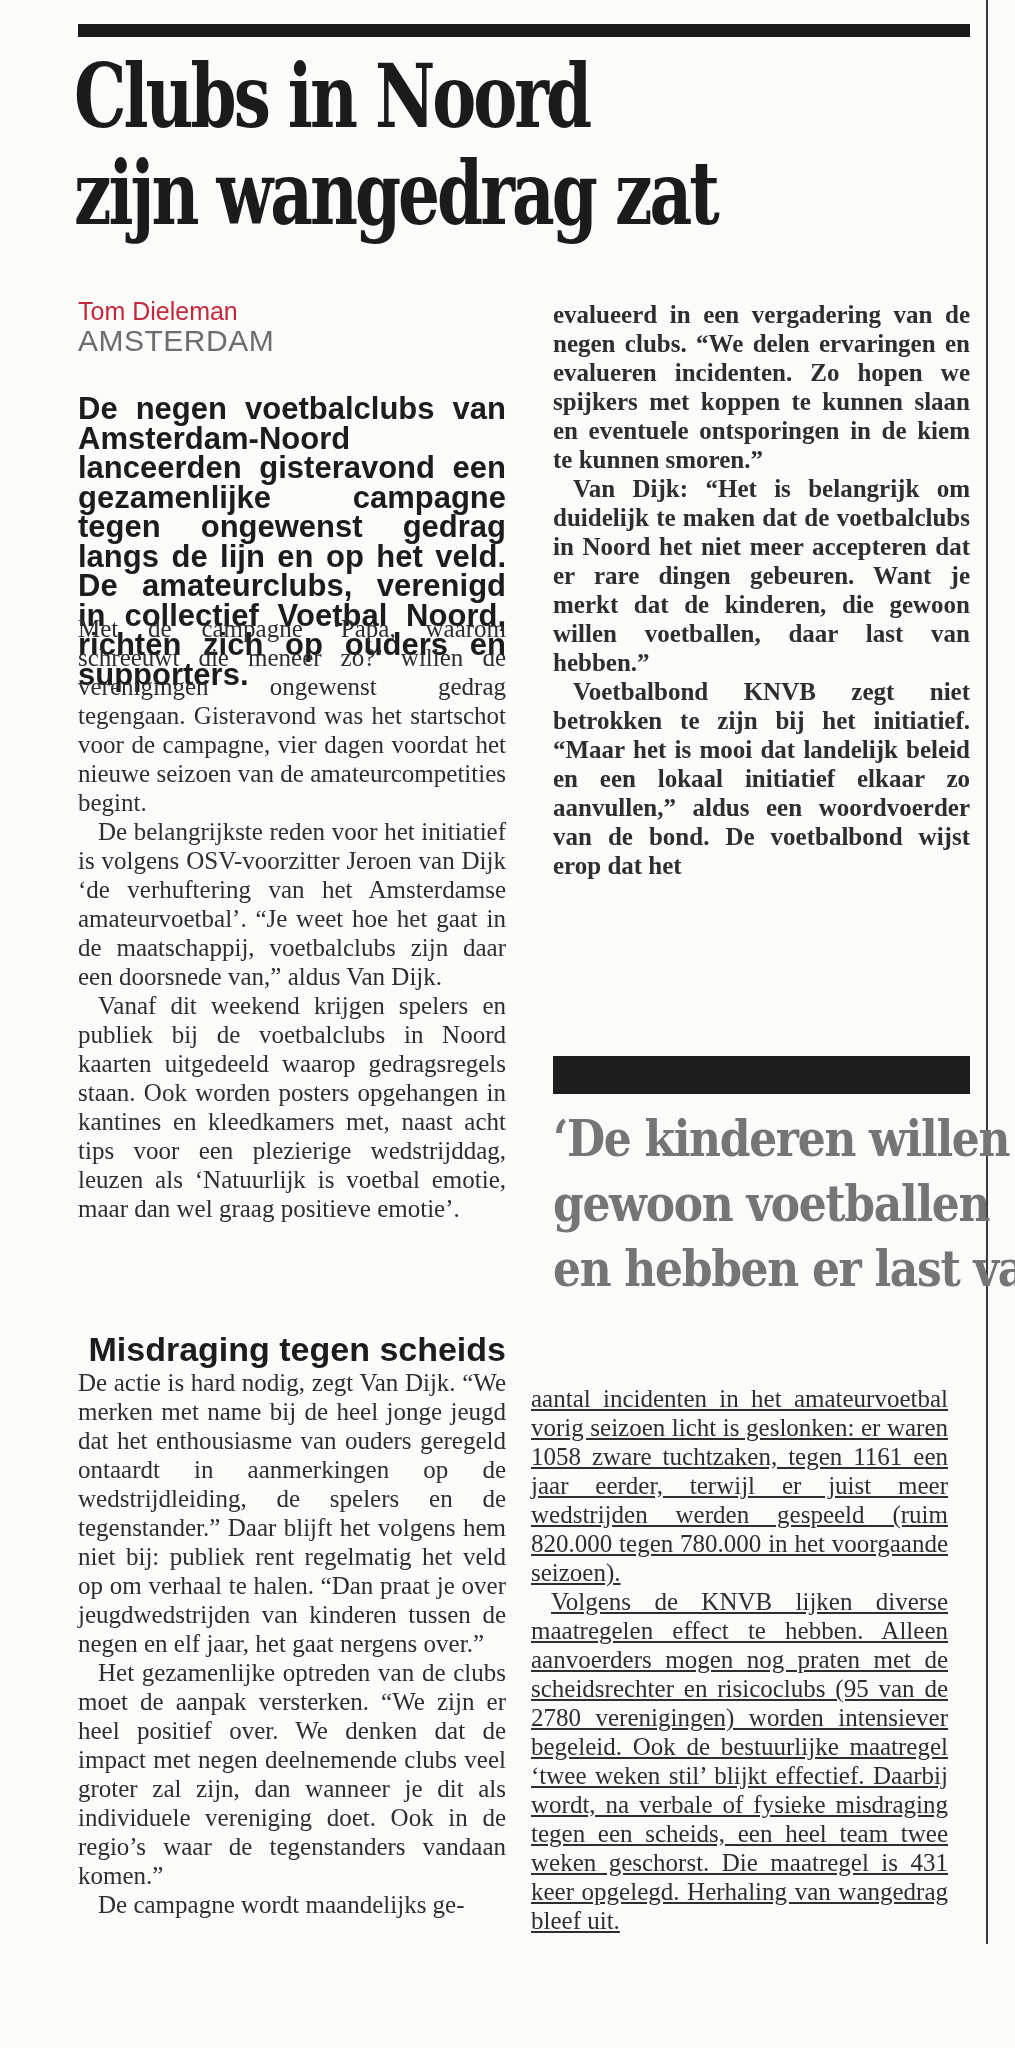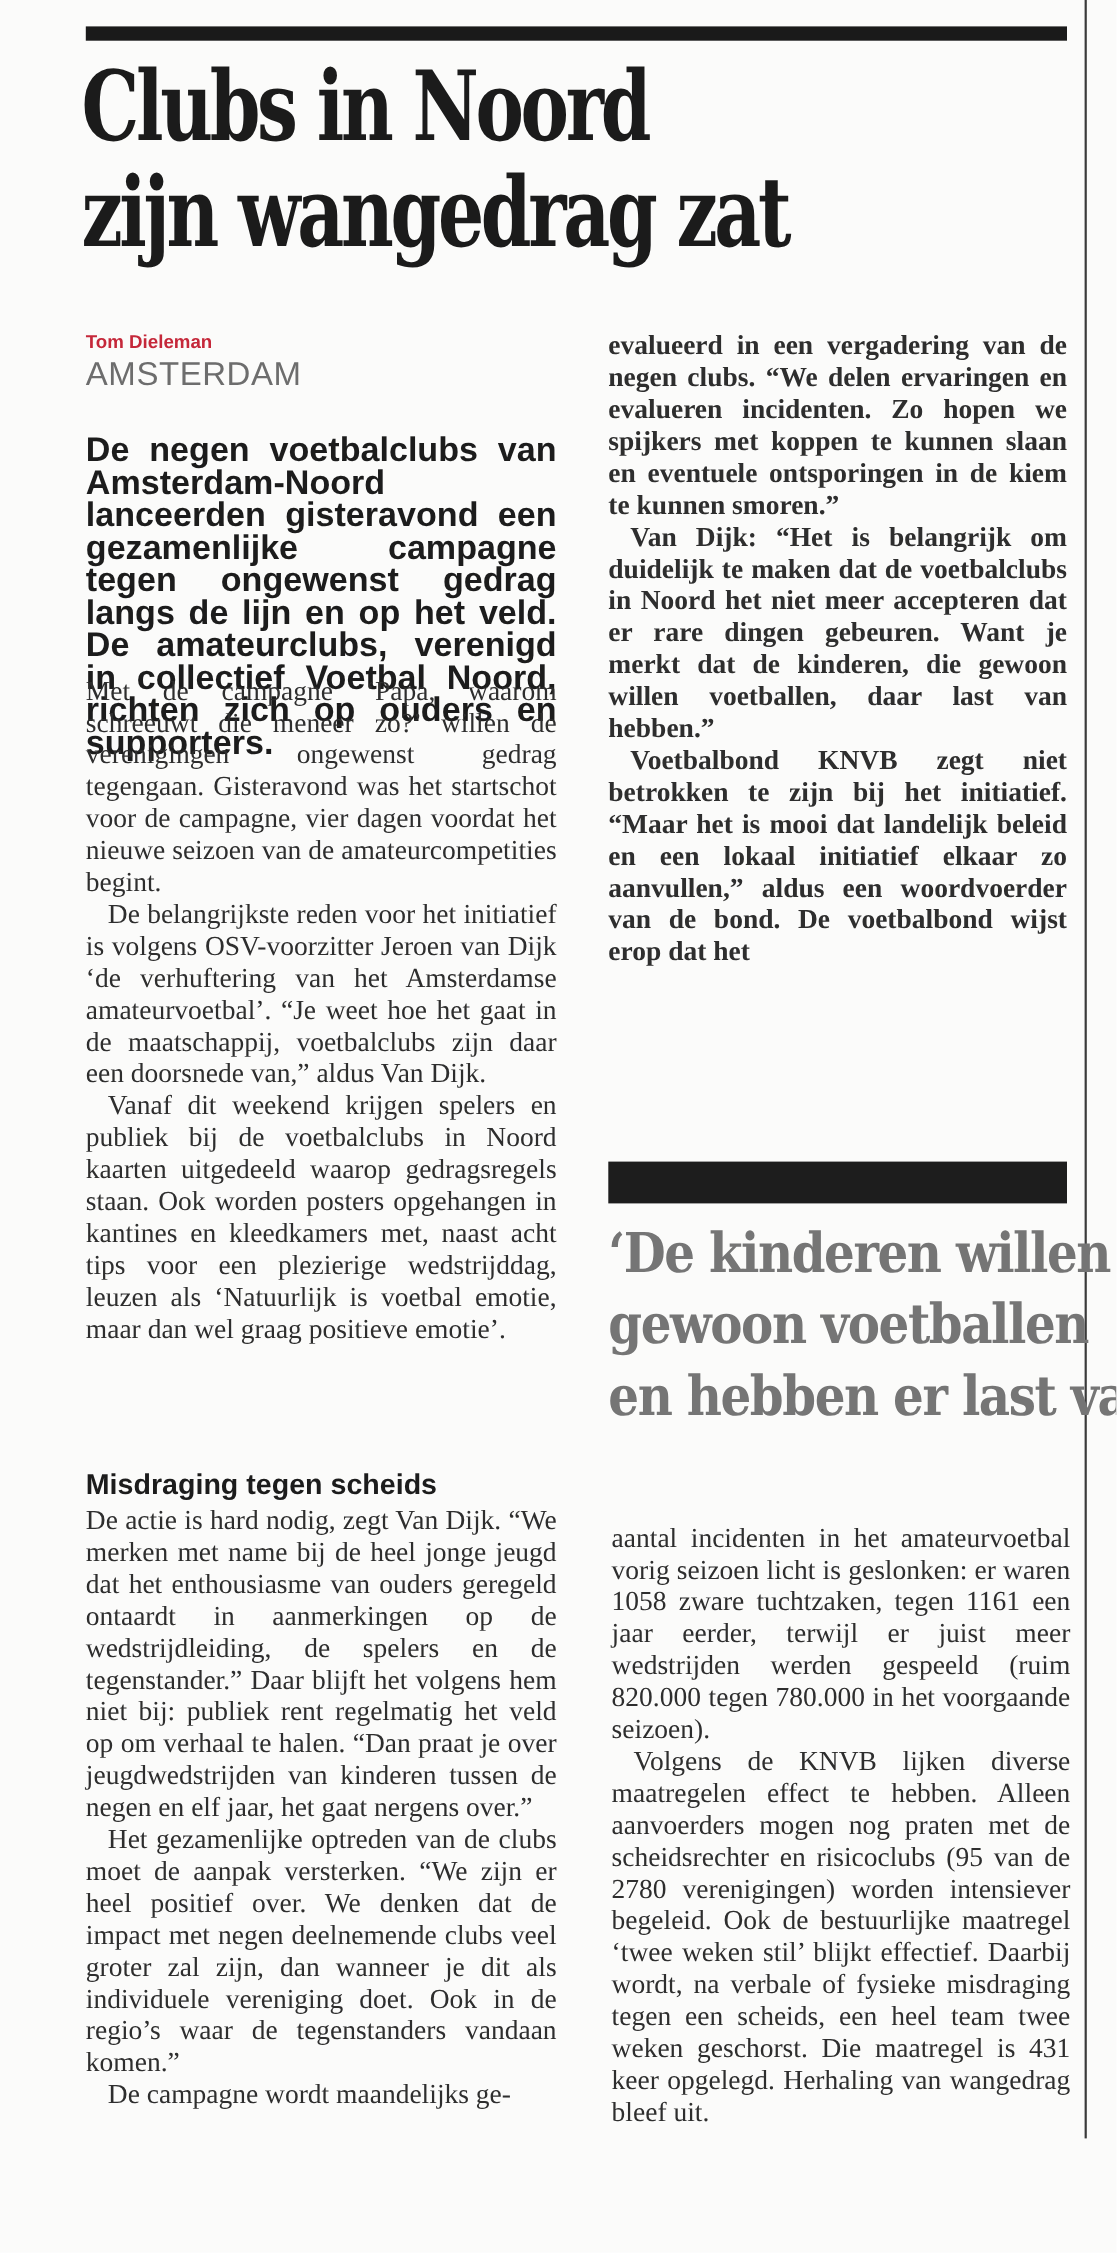--- a/index.html
+++ b/index.html
@@ -35,22 +35,22 @@
     transform: scaleX(0.75);
     transform-origin: left top;
     white-space: nowrap;
   }
   .byline {
     position: absolute;
     left: 78px; top: 296px;
     font-family: "Liberation Sans", sans-serif;
   }
   .byline .author {
-    font-weight: 700;
-    font-size: 17px;
+    font-weight: 400;
+    font-size: 25px;
     color: #c5283a;
     line-height: 30px;
   }
   .byline .location {
     font-weight: 400;
     font-size: 30px;
     color: #6d6d6d;
     letter-spacing: 0.5px;
     line-height: 30px;
   }
@@ -70,28 +70,28 @@
     font-size: 25px;
     line-height: 29px;
     color: #2e2e2e;
     text-align: justify;
   }
   .colblock p { margin: 0; }
   .colblock p.indent { text-indent: 20px; }
   .left-1  { left: 78px;  top: 614px;  width: 428px; }
   .left-2  { left: 78px;  top: 1332px; width: 428px; }
   .right-1 { left: 553px; top: 300px;  width: 417px; font-weight: bold; }
-  .right-2 { left: 556px; top: 1384px; width: 417px; }
+  .right-2 { left: 531px; top: 1384px; width: 417px; text-decoration: underline; }
   .subhead {
     font-family: "Liberation Sans", sans-serif;
     font-weight: 700;
-    font-size: 26px;
+    font-size: 34px;
     line-height: 34px;
     color: #1c1c1c;
-    text-align: left;
+    text-align: right;
   }
   .quote-bar {
     position: absolute;
     left: 553px; top: 1056px;
     width: 417px; height: 38px;
     background: #1d1d1d;
   }
   .pull-quote {
     position: absolute;
     left: 553px; top: 1106px;

